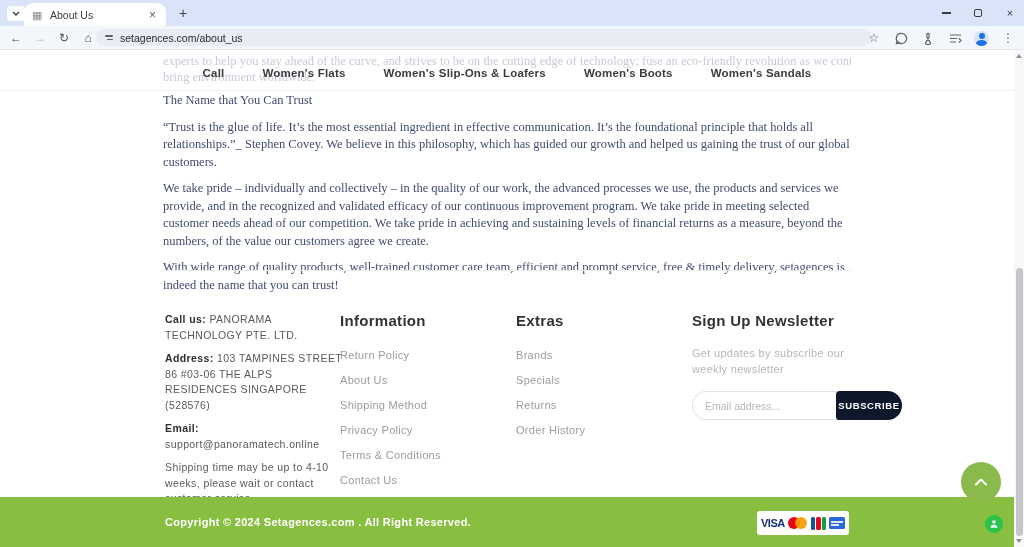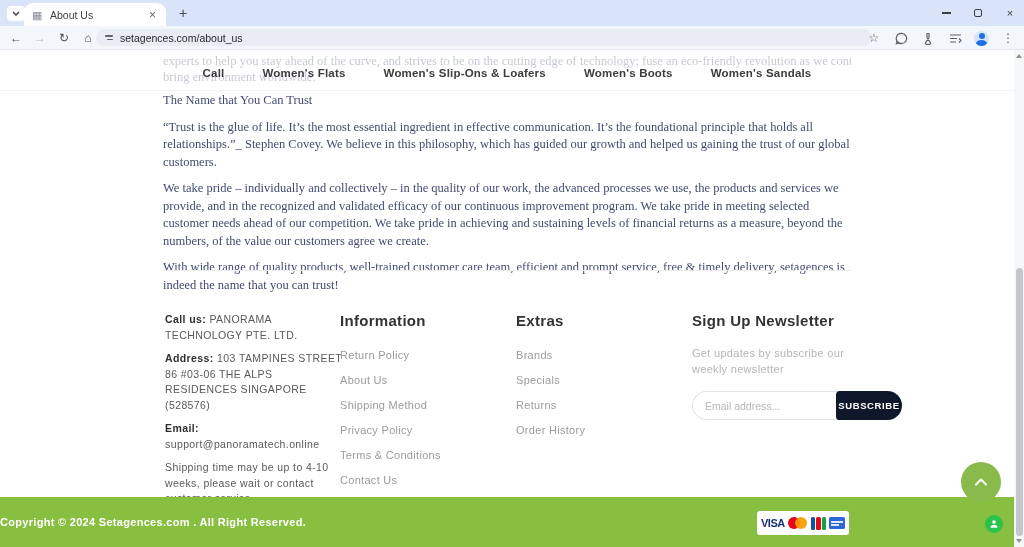--- a/index.html
+++ b/index.html
@@ -60,21 +60,21 @@
   .f-news { left:692px; width:212px; }
   .news-desc { font-size:11px; color:#b5b5b5; line-height:16px; letter-spacing:0.3px; margin-bottom:14px; width:180px; }
   .news-form { position:relative; width:210px; height:29px; }
   .news-input { position:absolute; left:0; top:0; width:152px; height:29px; border:1px solid #e3e3e3; border-radius:15px 0 0 15px; border-right:none; padding:0 12px; font-size:10.5px; color:#555; outline:none; font-family:"Liberation Sans", sans-serif; }
   .news-input::placeholder { color:#b8b8b8; }
   .news-btn { position:absolute; left:144px; top:0; width:66px; height:29px; background:#0f172a; border:none; border-radius:4px 15px 15px 4px; color:#fff; font-size:9.5px; font-weight:700; letter-spacing:0.6px; cursor:pointer; font-family:"Liberation Sans", sans-serif; }
 
   .scrolltop { position:absolute; left:961px; top:412px; width:40px; height:40px; border-radius:50%; background:#8aba4b; border:none; cursor:pointer; display:flex; align-items:center; justify-content:center; z-index:5; }
 
   .bottombar { position:absolute; left:0; top:447px; width:1014px; height:50px; background:#89bf41; display:flex; align-items:center; }
-  .copyright { font-size:11px; font-weight:700; color:#fff; letter-spacing:0.3px; }
+  .copyright { margin-left:165px; font-size:11px; font-weight:700; color:#fff; letter-spacing:0.3px; }
   .paystrip { position:absolute; left:757px; top:14px; width:92px; height:24px; background:#fff; border-radius:3px; display:flex; align-items:center; justify-content:center; gap:3px; padding:0 4px; }
   .visa { font-size:11px; font-weight:900; color:#1a2f7a; letter-spacing:-0.5px; }
   .mc { position:relative; width:20px; height:13px; }
   .mc i { position:absolute; top:0.5px; width:12px; height:12px; border-radius:50%; }
   .mc .mc-r { left:0; background:#e8001d; }
   .mc .mc-o { left:7px; background:#f79c00; opacity:0.92; }
   .jcb { display:flex; gap:1px; }
   .jcb i { width:4.5px; height:13px; border-radius:1.5px; }
   .jcb .j1 { background:#0f549d; } .jcb .j2 { background:#e30b17; } .jcb .j3 { background:#169e49; }
   .amex { width:16px; height:12px; border-radius:1.5px; background:#2b67d9; position:relative; }

